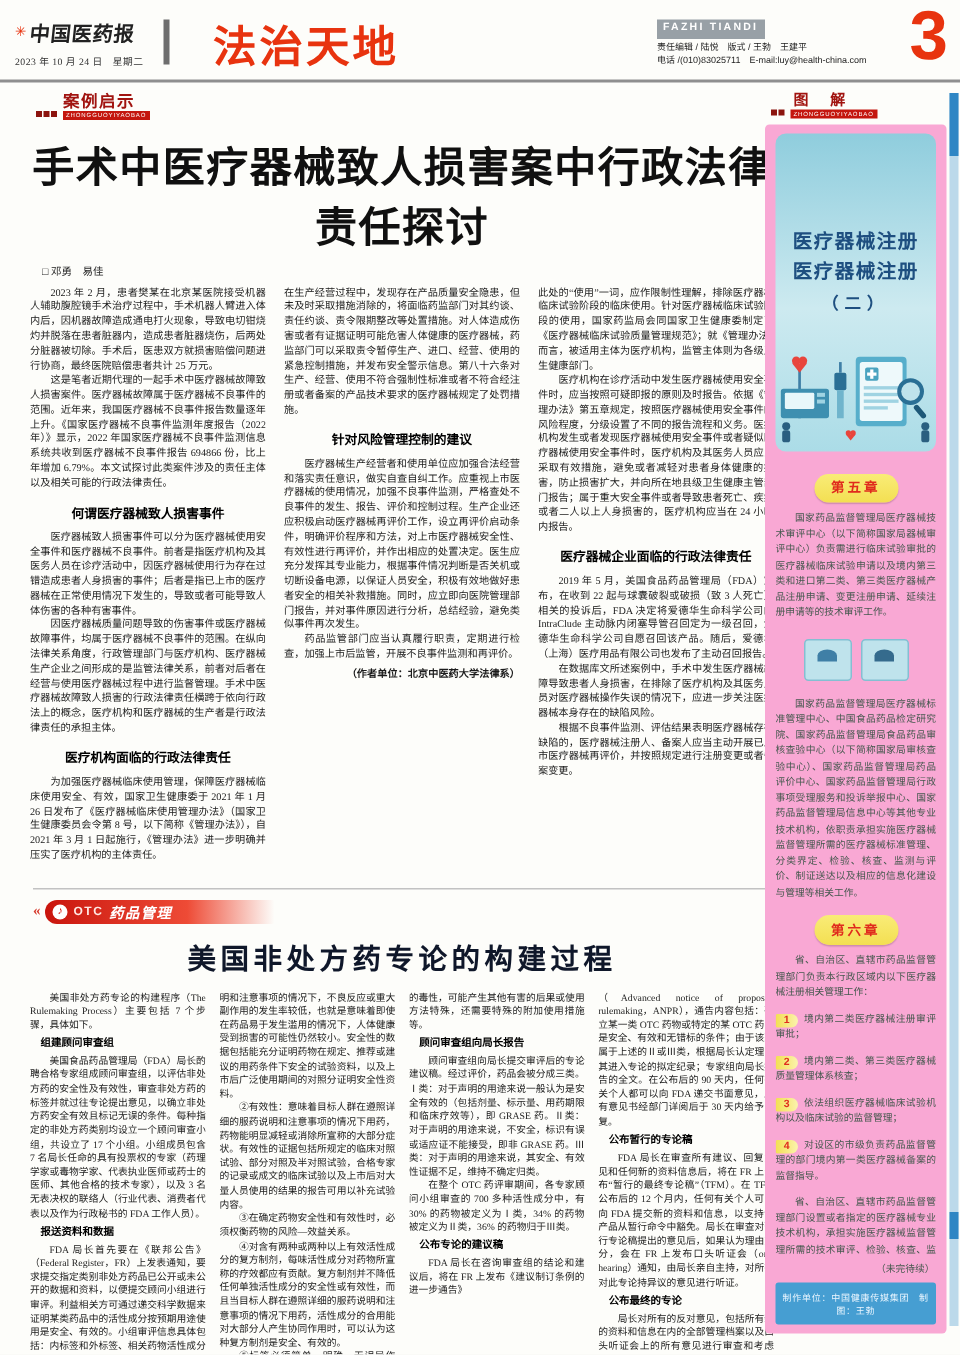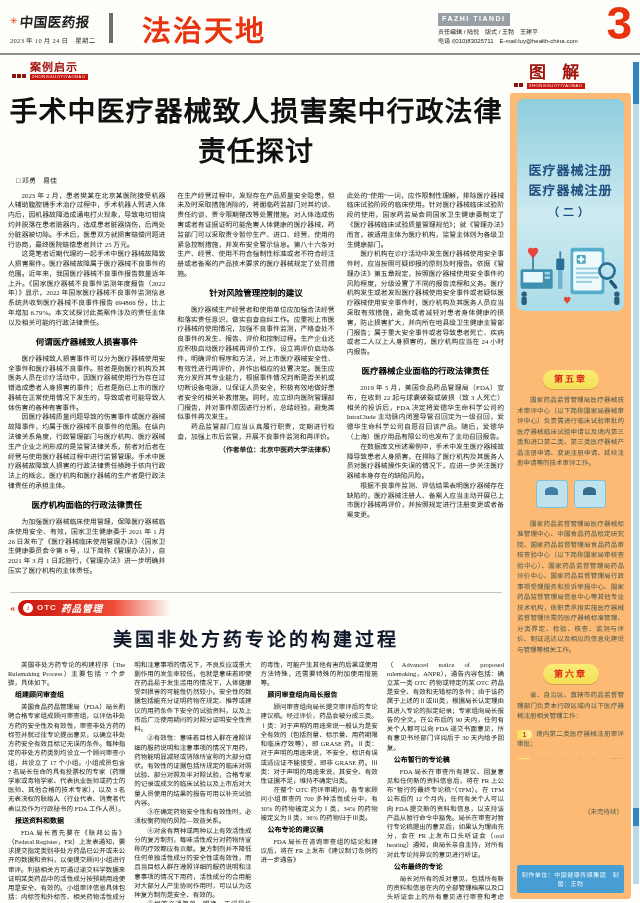--- a/index.html
+++ b/index.html
@@ -14,21 +14,21 @@
   .paper-name{font-weight:bold;font-size:13.5px;color:#222;letter-spacing:.5px;transform:skewX(-6deg);}
   .date-line{font-size:6.5px;color:#333;margin-top:4px;letter-spacing:.3px;}
   .mast-bar{position:absolute;left:101px;top:7px;width:4px;height:30px;background:#6e6e6e;}
   .section-title{position:absolute;left:114px;top:1px;font-family:"Liberation Sans",sans-serif;font-weight:900;font-size:29px;color:#e8330f;letter-spacing:2px;margin-left:20px;}
   .mast-right{position:absolute;left:430px;top:7px;font-size:6px;color:#222;line-height:1.55;font-family:"Liberation Sans",sans-serif;}
   .pinyin-box{display:inline-block;background:#98a0a6;color:#fff;font-weight:bold;font-size:7px;padding:1px 4px;letter-spacing:1.5px;margin-bottom:2px;}
   .page-number{position:absolute;right:0;top:-6px;font-family:"Liberation Sans",sans-serif;font-weight:900;font-size:46px;color:#e8330f;line-height:1;}
   .head-rule{position:absolute;top:53px;left:0;right:0;height:2px;background:#8f8f8f;}
 
   
-  .main-area{position:absolute;left:8px;top:58px;width:496px;height:838px;}
+  .main-area{position:absolute;left:20px;top:58px;width:496px;height:838px;}
 
   .tag-row{display:flex;align-items:flex-end;gap:4px;margin-left:4px;}
   .tag-squares{display:flex;gap:1px;align-items:flex-end;padding-bottom:2px;}
   .tag-squares i{display:block;width:4px;height:4px;background:#8c140e;}
   .tag-stack{display:flex;flex-direction:column;}
   .tag-text{font-weight:bold;font-size:11px;color:#a11410;letter-spacing:1px;}
   .tag-sub{background:#c4160e;color:#fff;font-family:"Liberation Sans",sans-serif;font-size:4px;letter-spacing:.6px;padding:0 2px;line-height:1.4;width:max-content;}
 
   .top-headline{margin:9px 0 6px;text-align:center;font-weight:900;font-size:28px;letter-spacing:1px;color:#101010;font-family:"Liberation Serif",serif;}
   .byline{font-size:7px;color:#222;margin:0 0 6px 8px;}
@@ -56,22 +56,22 @@
   .ribbon-otc{color:#ffe9e4;font-family:"Liberation Sans",sans-serif;font-weight:bold;font-size:8px;letter-spacing:1px;}
   .ribbon-label{color:#fff;font-weight:bold;font-style:italic;font-size:9.5px;letter-spacing:1px;}
 
   .bottom-headline{margin:8px 0 9px;text-align:center;font-weight:900;font-size:19px;letter-spacing:3px;color:#0f172a;}
 
   .page-note{display:flex;align-items:center;justify-content:center;gap:8px;margin-top:14px;font-family:"Liberation Sans",sans-serif;font-weight:bold;font-size:6.8px;color:#2e2e2e;}
   .dash{width:118px;border-top:1px solid #9a9a9a;}
 
   
   .sidebar{position:absolute;left:510px;top:58px;width:121px;height:832px;}
-  .sidebar .tag-text{font-size:17px;letter-spacing:6px;margin-left:2px;}
-  .panel{margin-top:4px;background:#fdba74;border-radius:3px;height:806px;box-sizing:border-box;padding:6px 7px;display:flex;flex-direction:column;overflow:hidden;gap:44px;}
+  .sidebar .tag-text{font-size:10px;letter-spacing:6px;margin-left:2px;}
+  .panel{margin-top:4px;background:#f9a8d4;border-radius:3px;height:806px;box-sizing:border-box;padding:6px 7px;display:flex;flex-direction:column;overflow:hidden;}
   .info-card{flex:none;position:relative;height:212px;border-radius:7px;background:linear-gradient(180deg,#8fcddd,#cdeaf0 55%,#abdce7);overflow:hidden;}
   .card-title{margin-top:62px;text-align:center;font-weight:bold;font-size:13px;line-height:1.55;letter-spacing:1px;color:#1e4f80;}
   .card-sub{text-align:center;font-weight:bold;font-size:11px;color:#1e4f80;margin-top:2px;letter-spacing:4px;}
   .card-illo{position:absolute;left:0;right:0;bottom:4px;}
 
   .sb-blocks{flex:1 1 auto;overflow:hidden;margin-top:6px;font-size:6.5px;line-height:1.62;color:#46584f;text-align:justify;}
   .sb-badge{width:56px;margin:9px auto 6px;background:linear-gradient(180deg,#f9ec77,#f3df52);color:#e02b1d;font-family:"Liberation Sans",sans-serif;font-weight:bold;font-size:9px;letter-spacing:2px;text-align:center;border-radius:10px;padding:2.5px 0;box-shadow:0 1px 1px rgba(0,0,0,.18);}
   .sb-blocks p{margin:4px 0;text-indent:2em;}
   .sb-num{margin:7px 0;overflow:hidden;}
   .num-pill{float:left;width:15px;height:9px;margin:1px 4px 0 0;background:linear-gradient(90deg,#f3df52,#fbf3ae);color:#e02b1d;font-family:"Liberation Sans",sans-serif;font-weight:bold;font-size:7px;line-height:9px;text-align:center;border-radius:2px 7px 7px 2px;}

